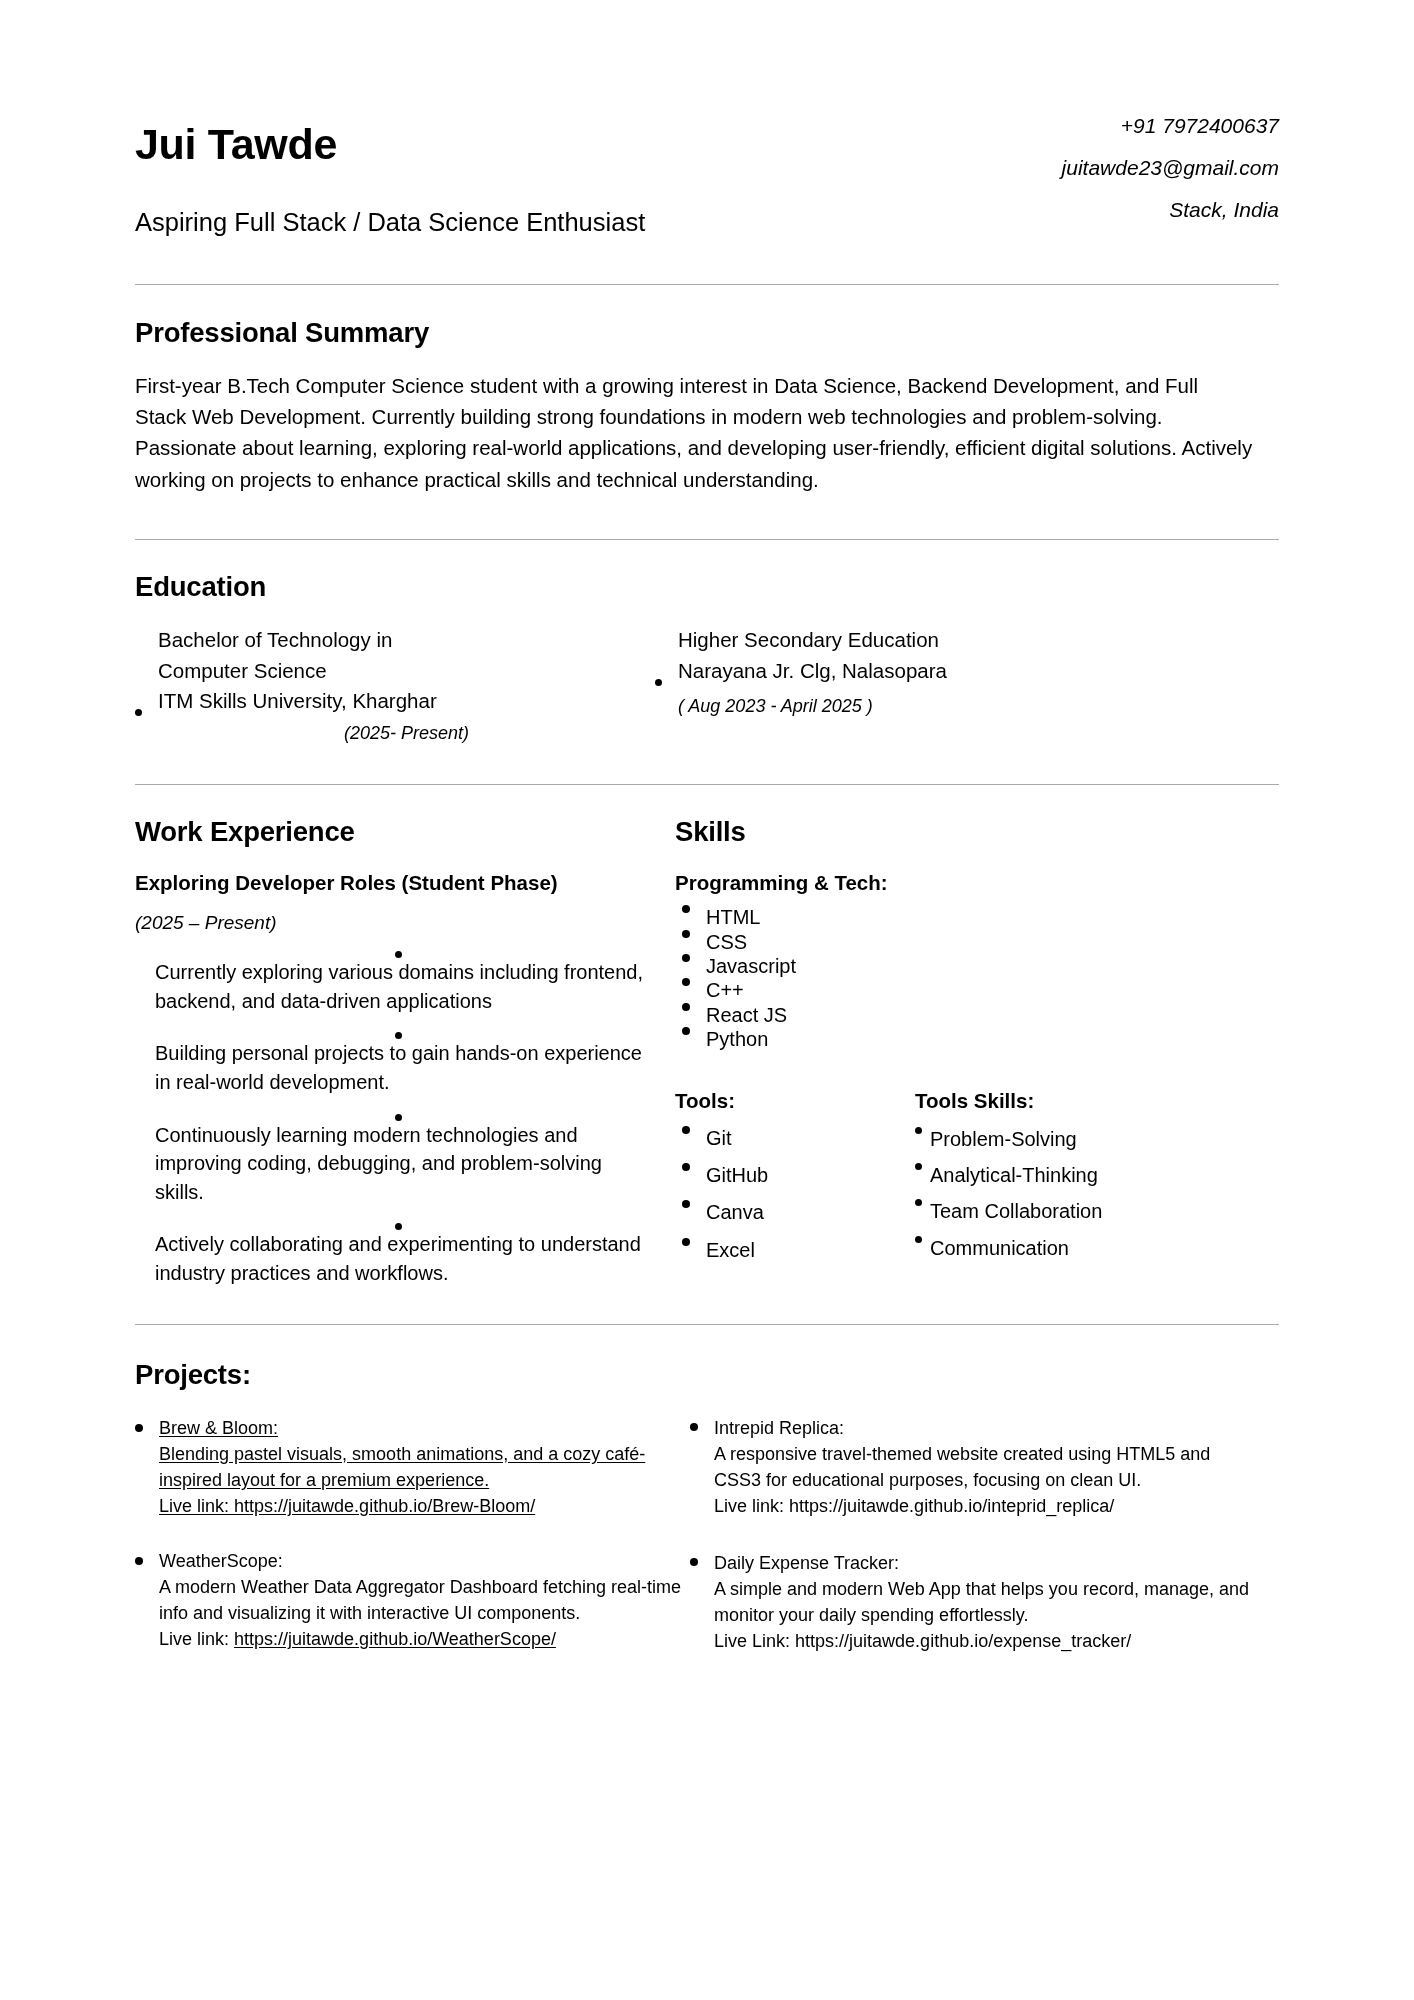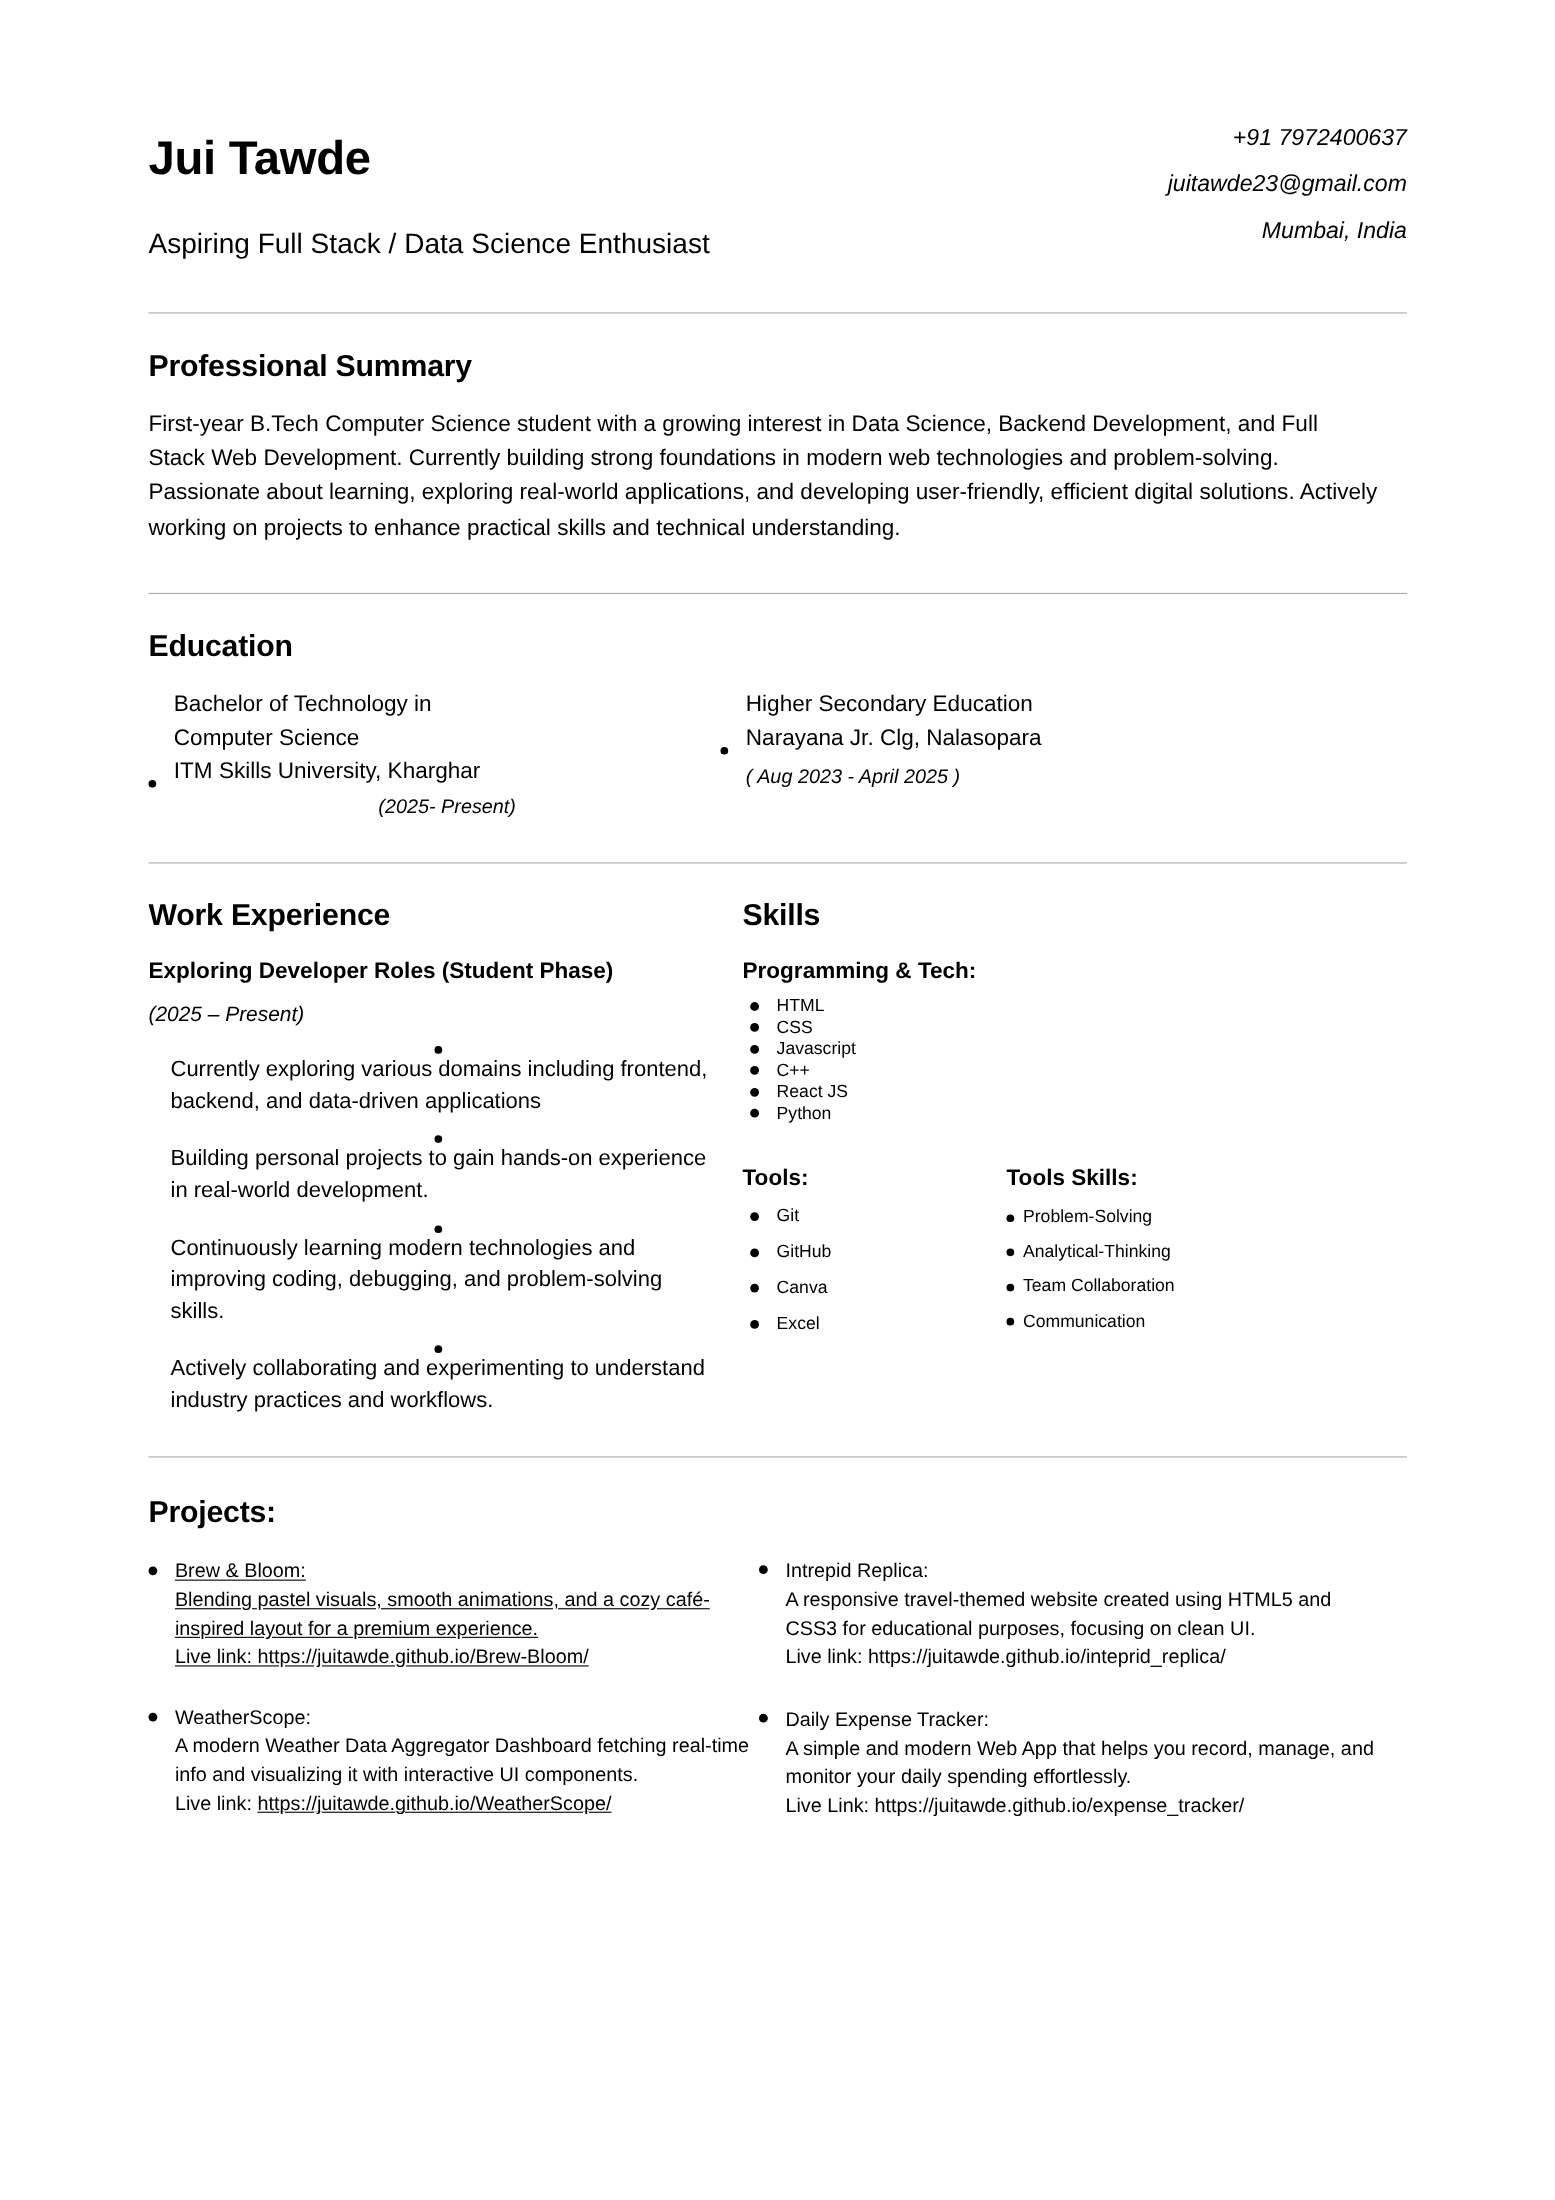--- a/index.html
+++ b/index.html
@@ -152,22 +152,21 @@
     font-weight: bold;
     margin-top: 23px;
   }
   .skill-list {
     list-style: none;
     margin: 10px 0 0 0;
     padding: 0;
   }
   .skill-list li {
     display: flex;
-    align-items: center;
-    font-size: 16px;
+    font-size: 20px;
     line-height: 1.22;
   }
   .skill-list li .bullet-dot {
     width: 8px; height: 8px;
     margin-right: 16px;
     margin-left: 7px;
   }
   .skills-two-col {
     display: flex;
     margin-top: 14px;
@@ -218,21 +217,21 @@
 <div class="page">
 
   <div class="header">
     <div class="header-left">
       <h1 class="name">Jui Tawde</h1>
       <div class="tagline">Aspiring Full Stack / Data Science Enthusiast</div>
     </div>
     <div class="header-right">
       <div>+91 7972400637</div>
       <div>juitawde23@gmail.com</div>
-      <div>Mumbai, India</div>
+      <div>Stack, India</div>
     </div>
   </div>
 
   <hr class="divider d1">
 
   <div class="summary-wrap">
     <h2 class="section-title">Professional Summary</h2>
     <p class="summary-body">First-year B.Tech Computer Science student with a growing interest in Data Science, Backend Development, and Full Stack Web Development. Currently building strong foundations in modern web technologies and problem-solving. Passionate about learning, exploring real-world applications, and developing user-friendly, efficient digital solutions. Actively working on projects to enhance practical skills and technical understanding.</p>
   </div>
 

